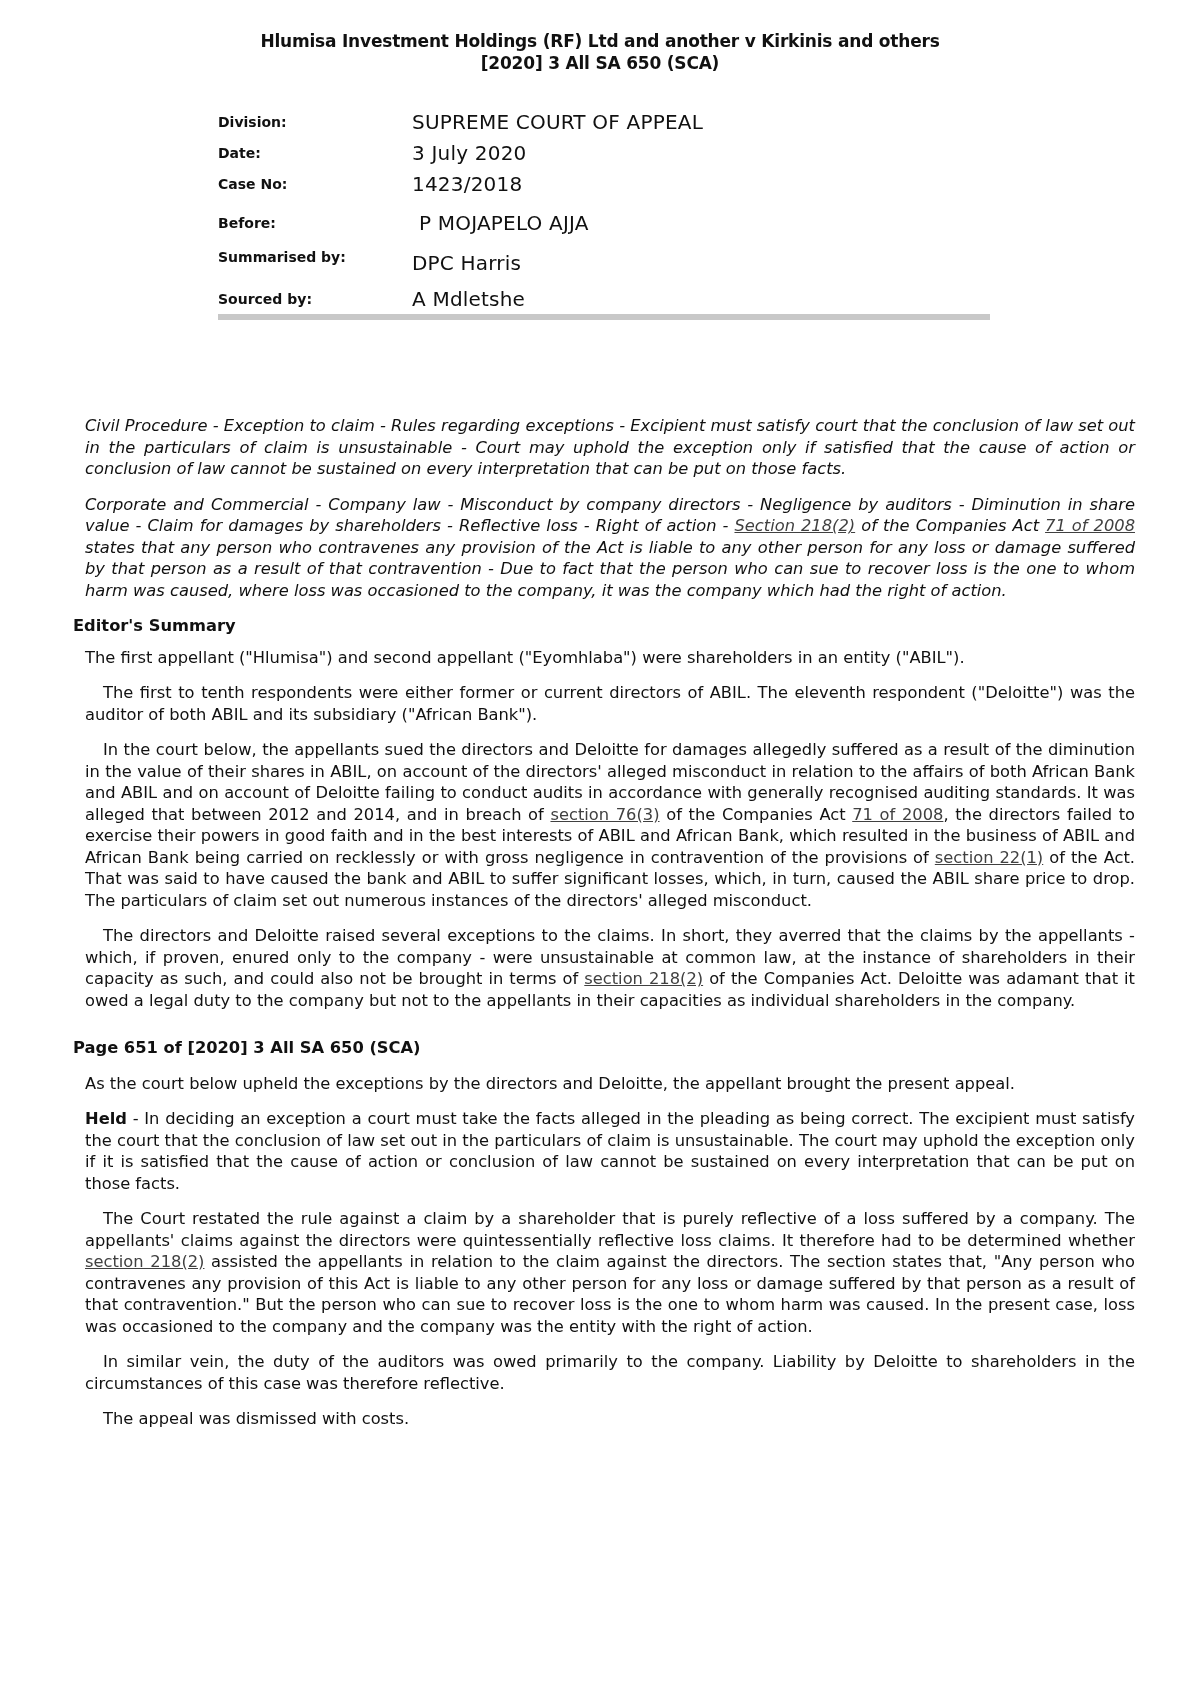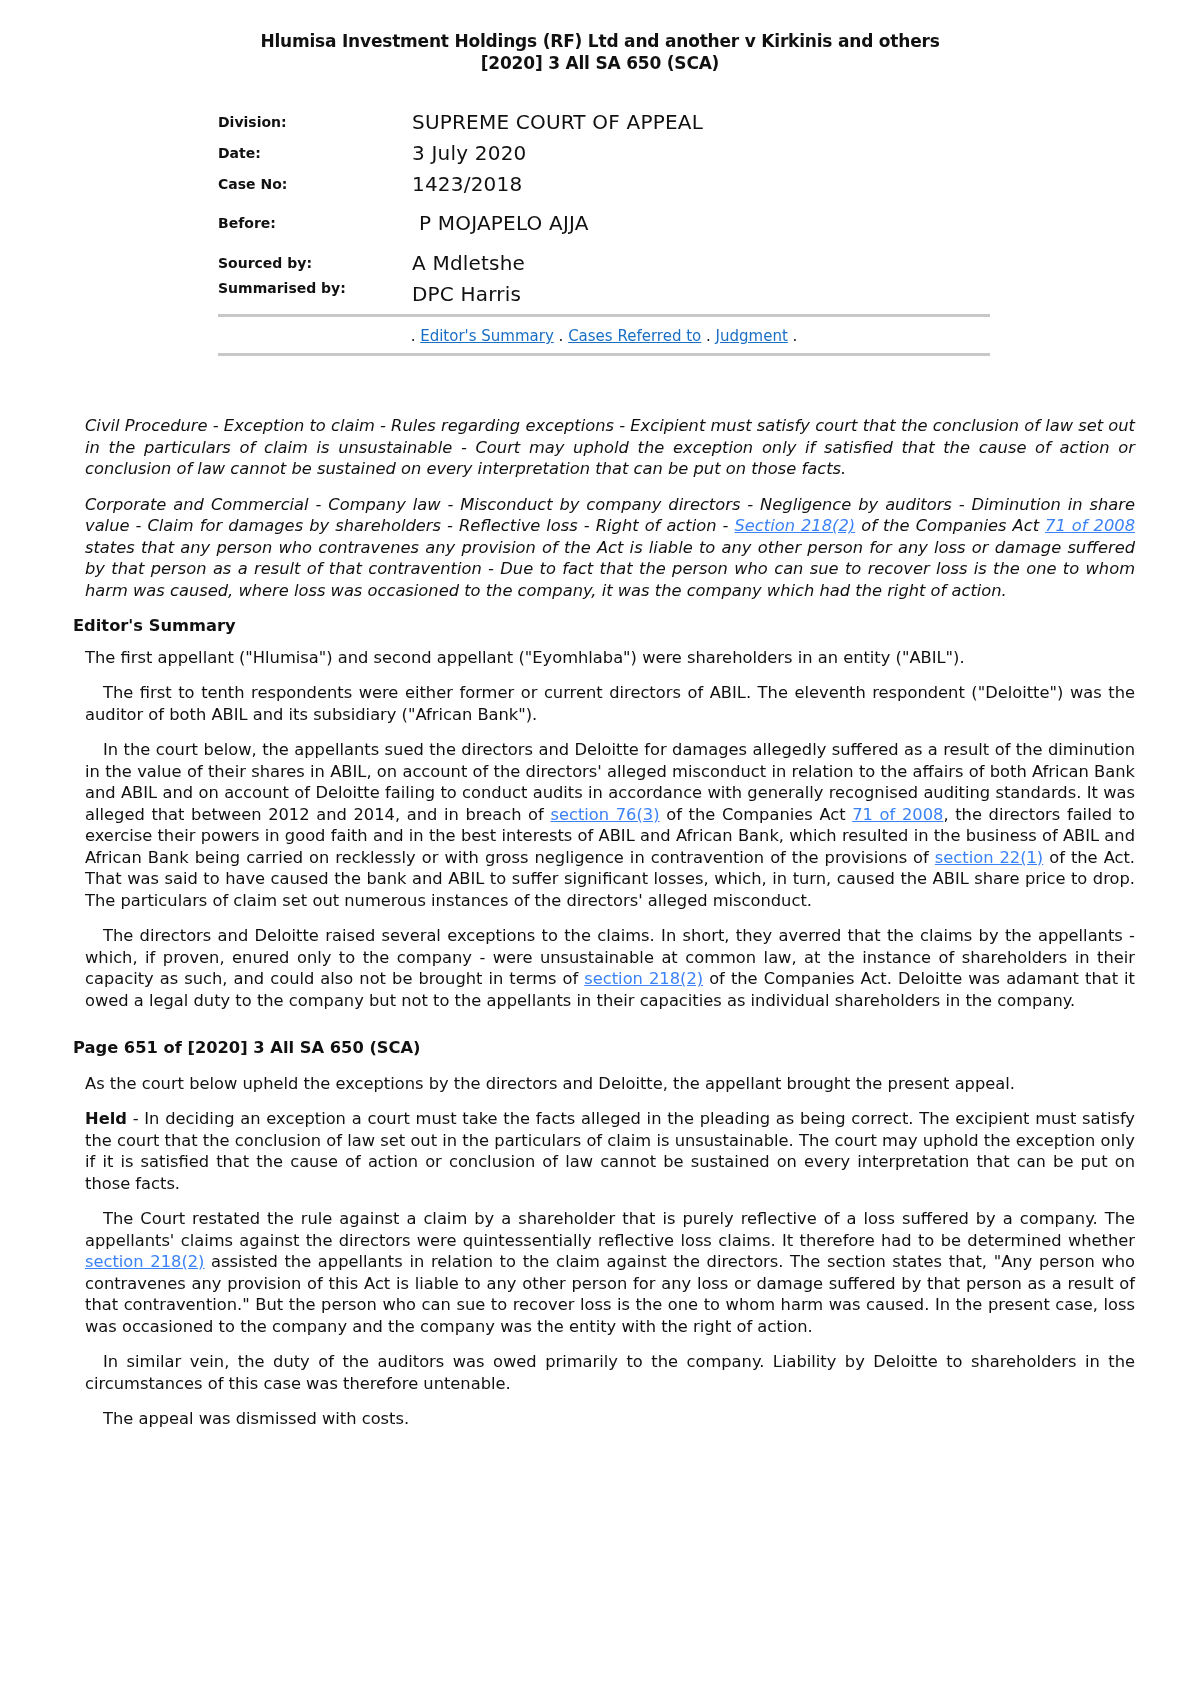--- a/index.html
+++ b/index.html
@@ -16,21 +16,21 @@
     position: absolute; left: 218px; top: 106px; width: 772px;
     font-size: 15px;
   }
   .meta-row { display: flex; align-items: center; min-height: 31px; }
   .meta-row.tall { min-height: 48px; gap: 7px; }
   .meta-label { width: 194px; font-weight: bold; font-size: 14px; }
   .meta-value { flex: 1; font-size: 20px; line-height: 20px; letter-spacing: 0.2px; }
   .rule { height: 0; border-top: 3px solid #c8c8c8; margin: 0; }
   .toc { text-align: center; padding: 10px 0 8px 0; font-size: 15px; }
   .toc a { color: #1a6fc4; text-decoration: underline; }
-  a.lnk { color: #3b82f6; text-decoration: underline; }
+  a.lnk { color: #404040; text-decoration: underline; }
   .body {
     position: absolute; left: 73px; top: 415px; width: 1062px;
     font-size: 16.3px; line-height: 21.5px; text-align: justify;
   }
   .body p { margin: 0 0 14px 12px; }
   .it { font-style: italic; }
   .indent { text-indent: 18px; }
   .heading { font-weight: bold; font-size: 16.3px; margin: 0 0 10px 0; }
   .pagehead { font-weight: bold; margin: 26px 0 14px 0 !important; }
 </style>
@@ -54,50 +54,41 @@
   <div class="meta-row">
     <div class="meta-label">Case No:</div>
     <div class="meta-value">1423/2018</div>
   </div>
   <div class="meta-row tall">
     <div class="meta-label">Before:</div>
     <div class="meta-value">
       <div>P MOJAPELO AJJA</div>
     </div>
   </div>
+  <div class="meta-row" style="align-items:flex-start; min-height:34px; padding-top:2px;">
+    <div class="meta-label">Summarised by:</div>
+    <div class="meta-value" style="padding-top:4px;">DPC Harris</div>
+  </div>
   <div class="meta-row">
     <div class="meta-label">Sourced by:</div>
     <div class="meta-value">A Mdletshe</div>
   </div>
-  <div class="meta-row" style="align-items:flex-start; min-height:34px; padding-top:2px;">
-    <div class="meta-label">Summarised by:</div>
-    <div class="meta-value" style="padding-top:4px;">DPC Harris</div>
-  </div>
   <div class="rule"></div>
-  <div class="toc">
-    <span>.</span>
-    <a href="#">Editor's Summary</a>
-    <span>.</span>
-    <a href="#">Cases Referred to</a>
-    <span>.</span>
-    <a href="#">Judgment</a>
-    <span>.</span>
-  </div>
   <div class="rule"></div>
 </div>
 
 <div class="body">
   <p class="it">Civil Procedure - Exception to claim - Rules regarding exceptions - Excipient must satisfy court that the conclusion of law set out in the particulars of claim is unsustainable - Court may uphold the exception only if satisfied that the cause of action or conclusion of law cannot be sustained on every interpretation that can be put on those facts.</p>
   <p class="it"><span>Corporate and Commercial - Company law - Misconduct by company directors - Negligence by auditors - Diminution in share value - Claim for damages by shareholders - Reflective loss - Right of action - </span><a href="#" class="lnk">Section 218(2)</a><span> of the Companies Act </span><a href="#" class="lnk">71 of 2008</a><span> states that any person who contravenes any provision of the Act is liable to any other person for any loss or damage suffered by that person as a result of that contravention - Due to fact that the person who can sue to recover loss is the one to whom harm was caused, where loss was occasioned to the company, it was the company which had the right of action.</span></p>
 
   <div class="heading">Editor's Summary</div>
   <p>The first appellant ("Hlumisa") and second appellant ("Eyomhlaba") were shareholders in an entity ("ABIL").</p>
   <p class="indent">The first to tenth respondents were either former or current directors of ABIL. The eleventh respondent ("Deloitte") was the auditor of both ABIL and its subsidiary ("African Bank").</p>
   <p class="indent"><span>In the court below, the appellants sued the directors and Deloitte for damages allegedly suffered as a result of the diminution in the value of their shares in ABIL, on account of the directors' alleged misconduct in relation to the affairs of both African Bank and ABIL and on account of Deloitte failing to conduct audits in accordance with generally recognised auditing standards. It was alleged that between 2012 and 2014, and in breach of </span><a href="#" class="lnk">section 76(3)</a><span> of the Companies Act </span><a href="#" class="lnk">71 of 2008</a><span>, the directors failed to exercise their powers in good faith and in the best interests of ABIL and African Bank, which resulted in the business of ABIL and African Bank being carried on recklessly or with gross negligence in contravention of the provisions of </span><a href="#" class="lnk">section 22(1)</a><span> of the Act. That was said to have caused the bank and ABIL to suffer significant losses, which, in turn, caused the ABIL share price to drop. The particulars of claim set out numerous instances of the directors' alleged misconduct.</span></p>
   <p class="indent"><span>The directors and Deloitte raised several exceptions to the claims. In short, they averred that the claims by the appellants - which, if proven, enured only to the company - were unsustainable at common law, at the instance of shareholders in their capacity as such, and could also not be brought in terms of </span><a href="#" class="lnk">section 218(2)</a><span> of the Companies Act. Deloitte was adamant that it owed a legal duty to the company but not to the appellants in their capacities as individual shareholders in the company.</span></p>
 
   <p class="pagehead">Page 651 of [2020] 3 All SA 650 (SCA)</p>
   <p>As the court below upheld the exceptions by the directors and Deloitte, the appellant brought the present appeal.</p>
   <p><b>Held</b><span> - In deciding an exception a court must take the facts alleged in the pleading as being correct. The excipient must satisfy the court that the conclusion of law set out in the particulars of claim is unsustainable. The court may uphold the exception only if it is satisfied that the cause of action or conclusion of law cannot be sustained on every interpretation that can be put on those facts.</span></p>
   <p class="indent"><span>The Court restated the rule against a claim by a shareholder that is purely reflective of a loss suffered by a company. The appellants' claims against the directors were quintessentially reflective loss claims. It therefore had to be determined whether </span><a href="#" class="lnk">section 218(2)</a><span> assisted the appellants in relation to the claim against the directors. The section states that, "Any person who contravenes any provision of this Act is liable to any other person for any loss or damage suffered by that person as a result of that contravention." But the person who can sue to recover loss is the one to whom harm was caused. In the present case, loss was occasioned to the company and the company was the entity with the right of action.</span></p>
-  <p class="indent">In similar vein, the duty of the auditors was owed primarily to the company. Liability by Deloitte to shareholders in the circumstances of this case was therefore untenable.</p>
+  <p class="indent">In similar vein, the duty of the auditors was owed primarily to the company. Liability by Deloitte to shareholders in the circumstances of this case was therefore reflective.</p>
   <p class="indent">The appeal was dismissed with costs.</p>
 </div>
 
 </body></html>

